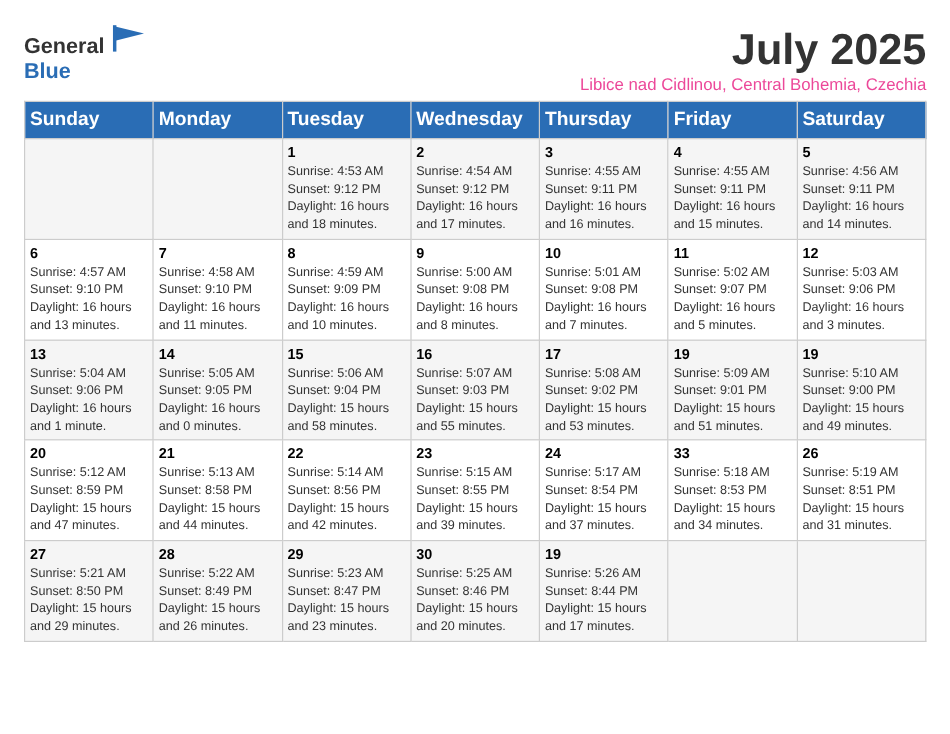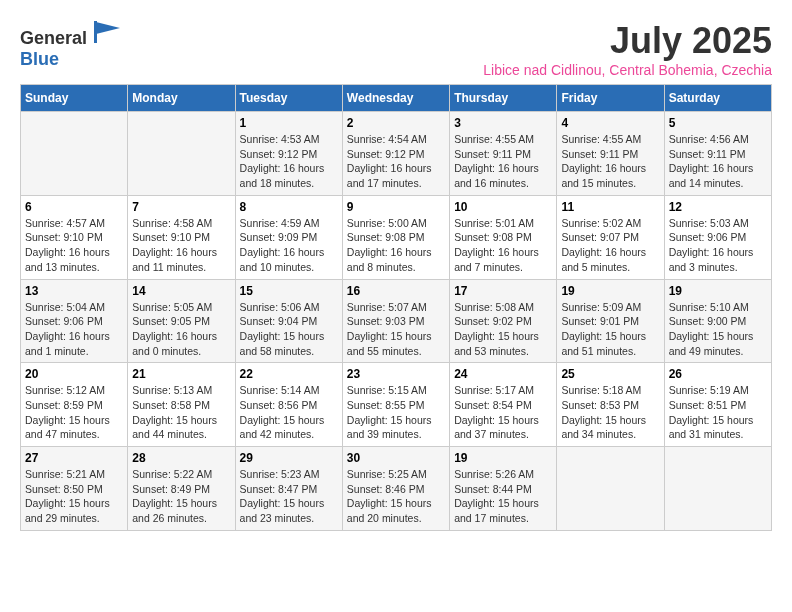--- a/index.html
+++ b/index.html
@@ -50,21 +50,21 @@
     .calendar-table {
       width: 100%;
       border-collapse: collapse;
       font-size: 11px;
     }
     .calendar-table th {
       background-color: #2a6db5;
       color: #fff;
       padding: 6px 4px;
       text-align: left;
-      font-size: 12px;
+      font-size: 16px;
       font-weight: bold;
       border: 1px solid #ccc;
     }
     .calendar-table td {
       border: 1px solid #ccc;
       vertical-align: top;
       padding: 4px;
       width: 107px;
       min-height: 80px;
       height: 80px;
@@ -273,21 +273,21 @@
 Sunset: 8:55 PM
 Daylight: 15 hours and 39 minutes.</div>
         </td>
         <td>
           <div class="day-num">24</div>
           <div class="day-info" style="white-space: pre-line;">Sunrise: 5:17 AM
 Sunset: 8:54 PM
 Daylight: 15 hours and 37 minutes.</div>
         </td>
         <td>
-          <div class="day-num">25</div>
+          <div class="day-num">33</div>
           <div class="day-info" style="white-space: pre-line;">Sunrise: 5:18 AM
 Sunset: 8:53 PM
 Daylight: 15 hours and 34 minutes.</div>
         </td>
         <td>
           <div class="day-num">26</div>
           <div class="day-info" style="white-space: pre-line;">Sunrise: 5:19 AM
 Sunset: 8:51 PM
 Daylight: 15 hours and 31 minutes.</div>
         </td>

